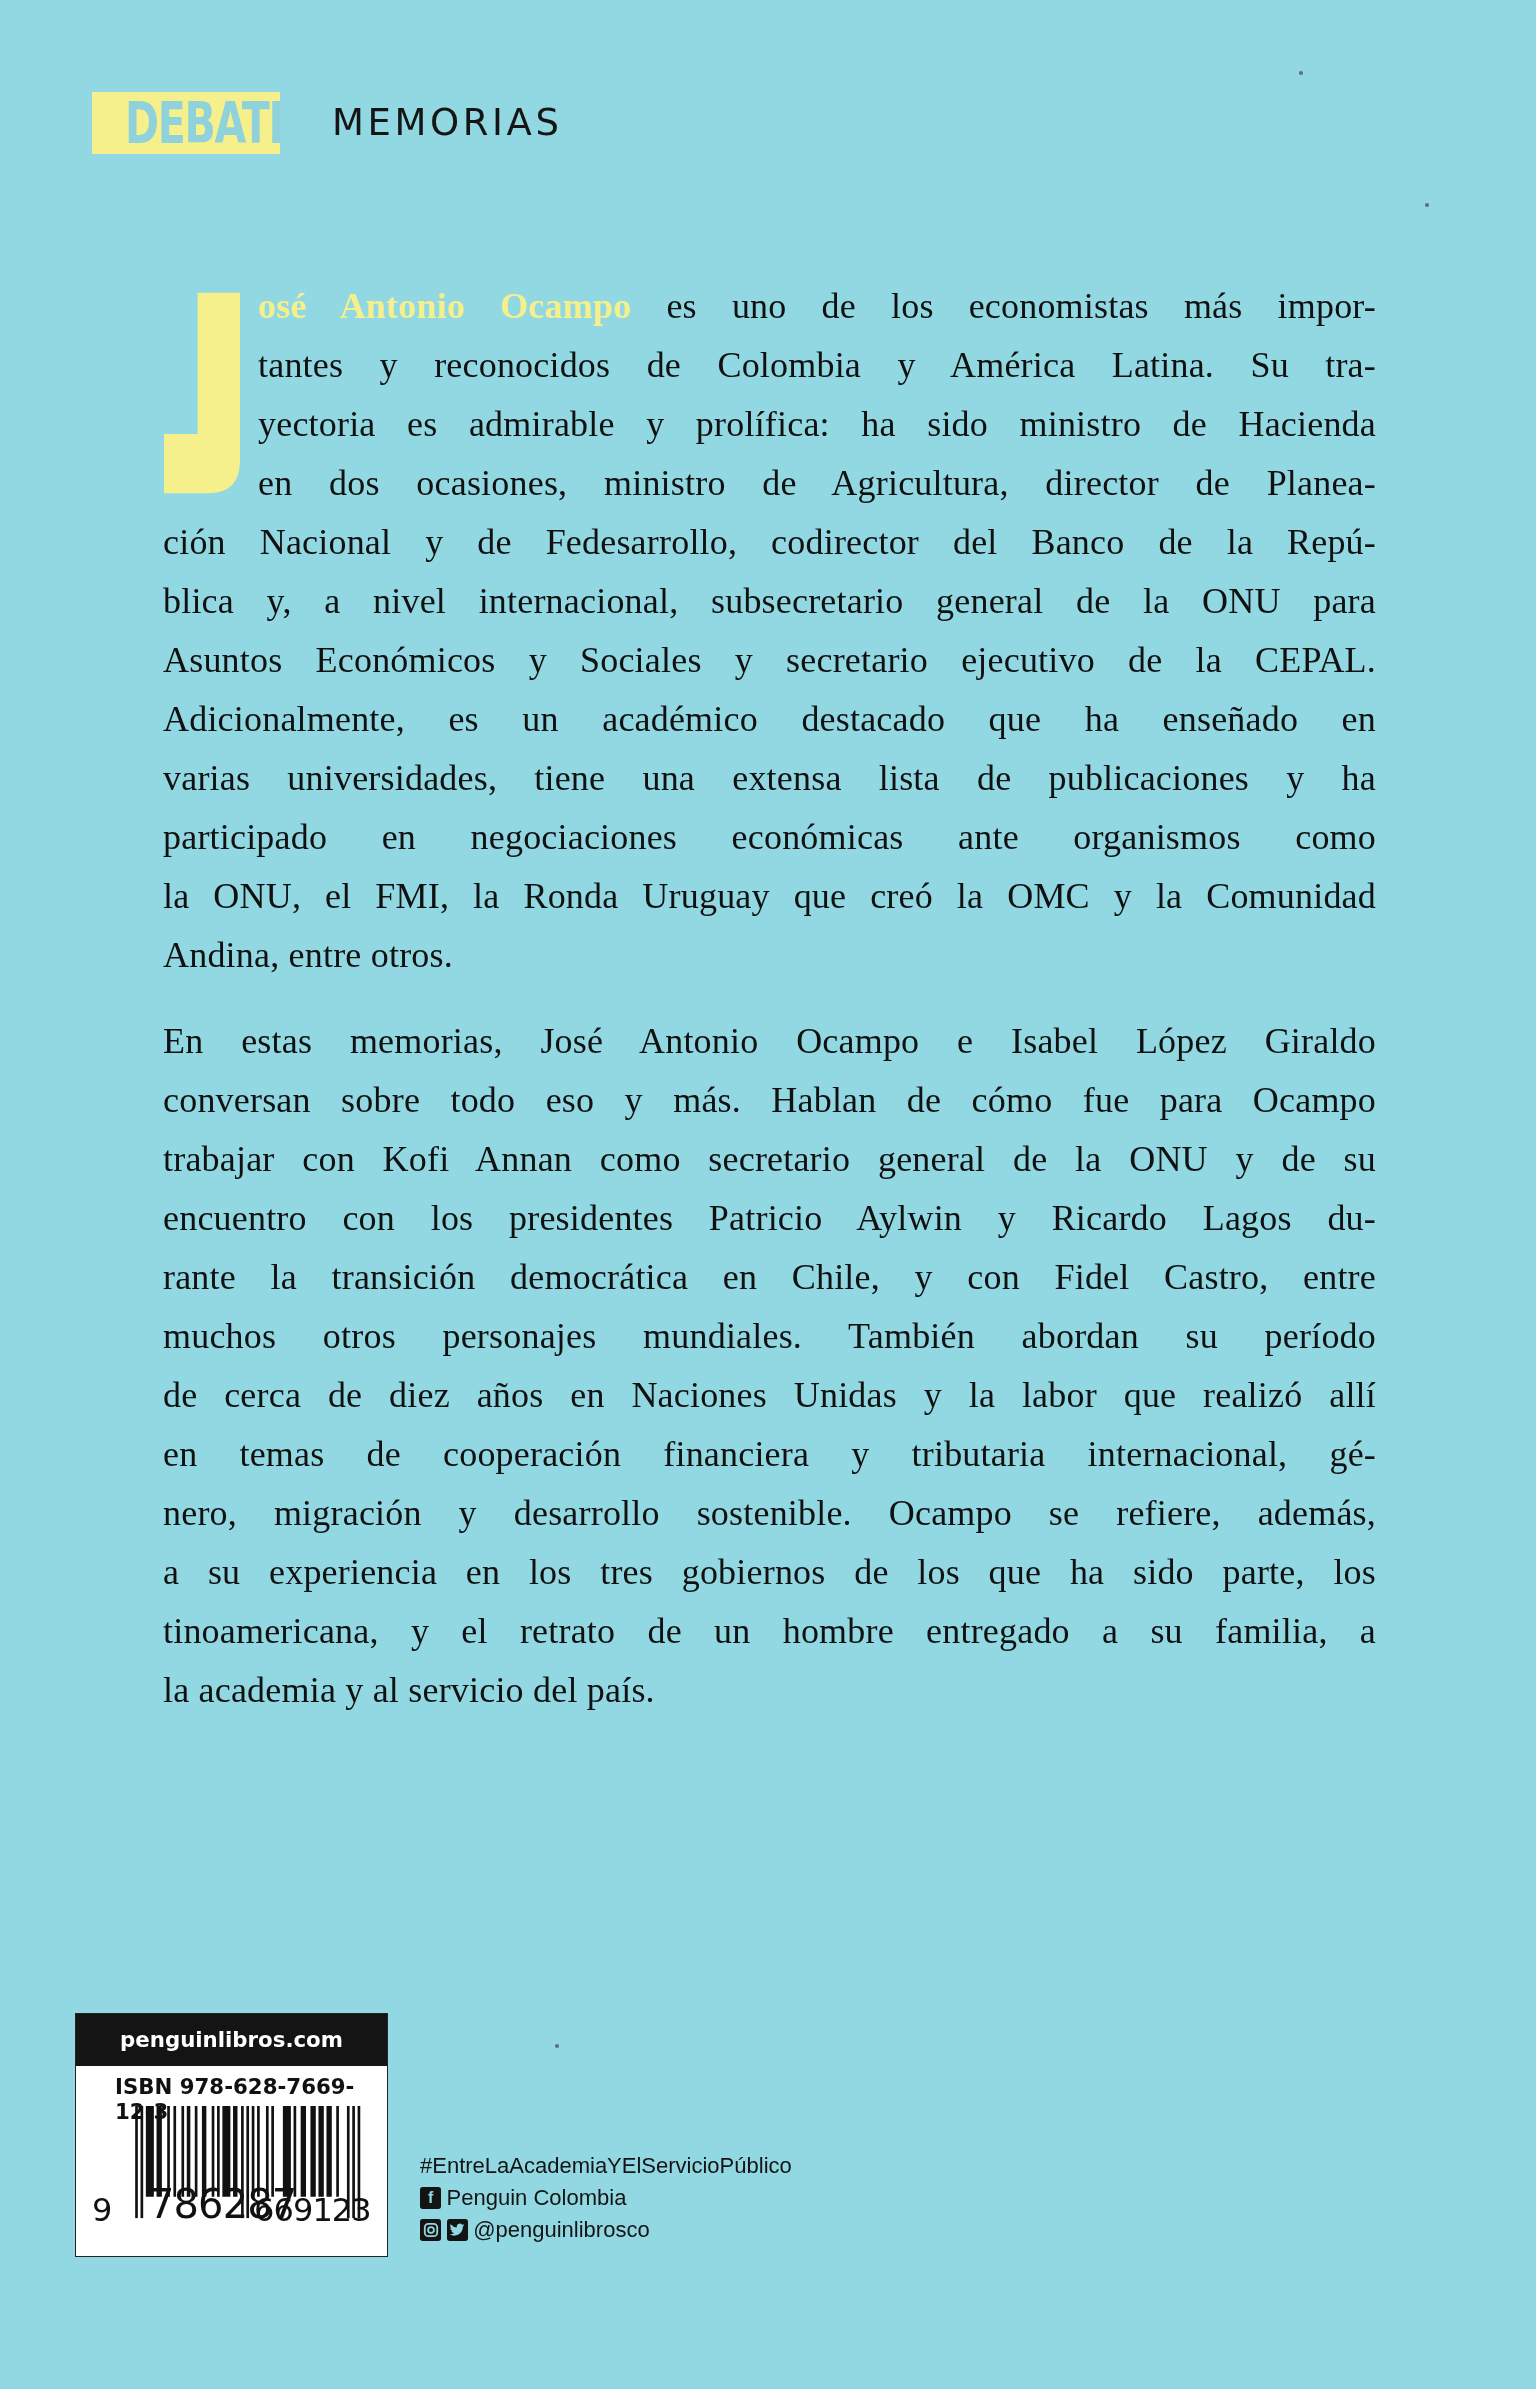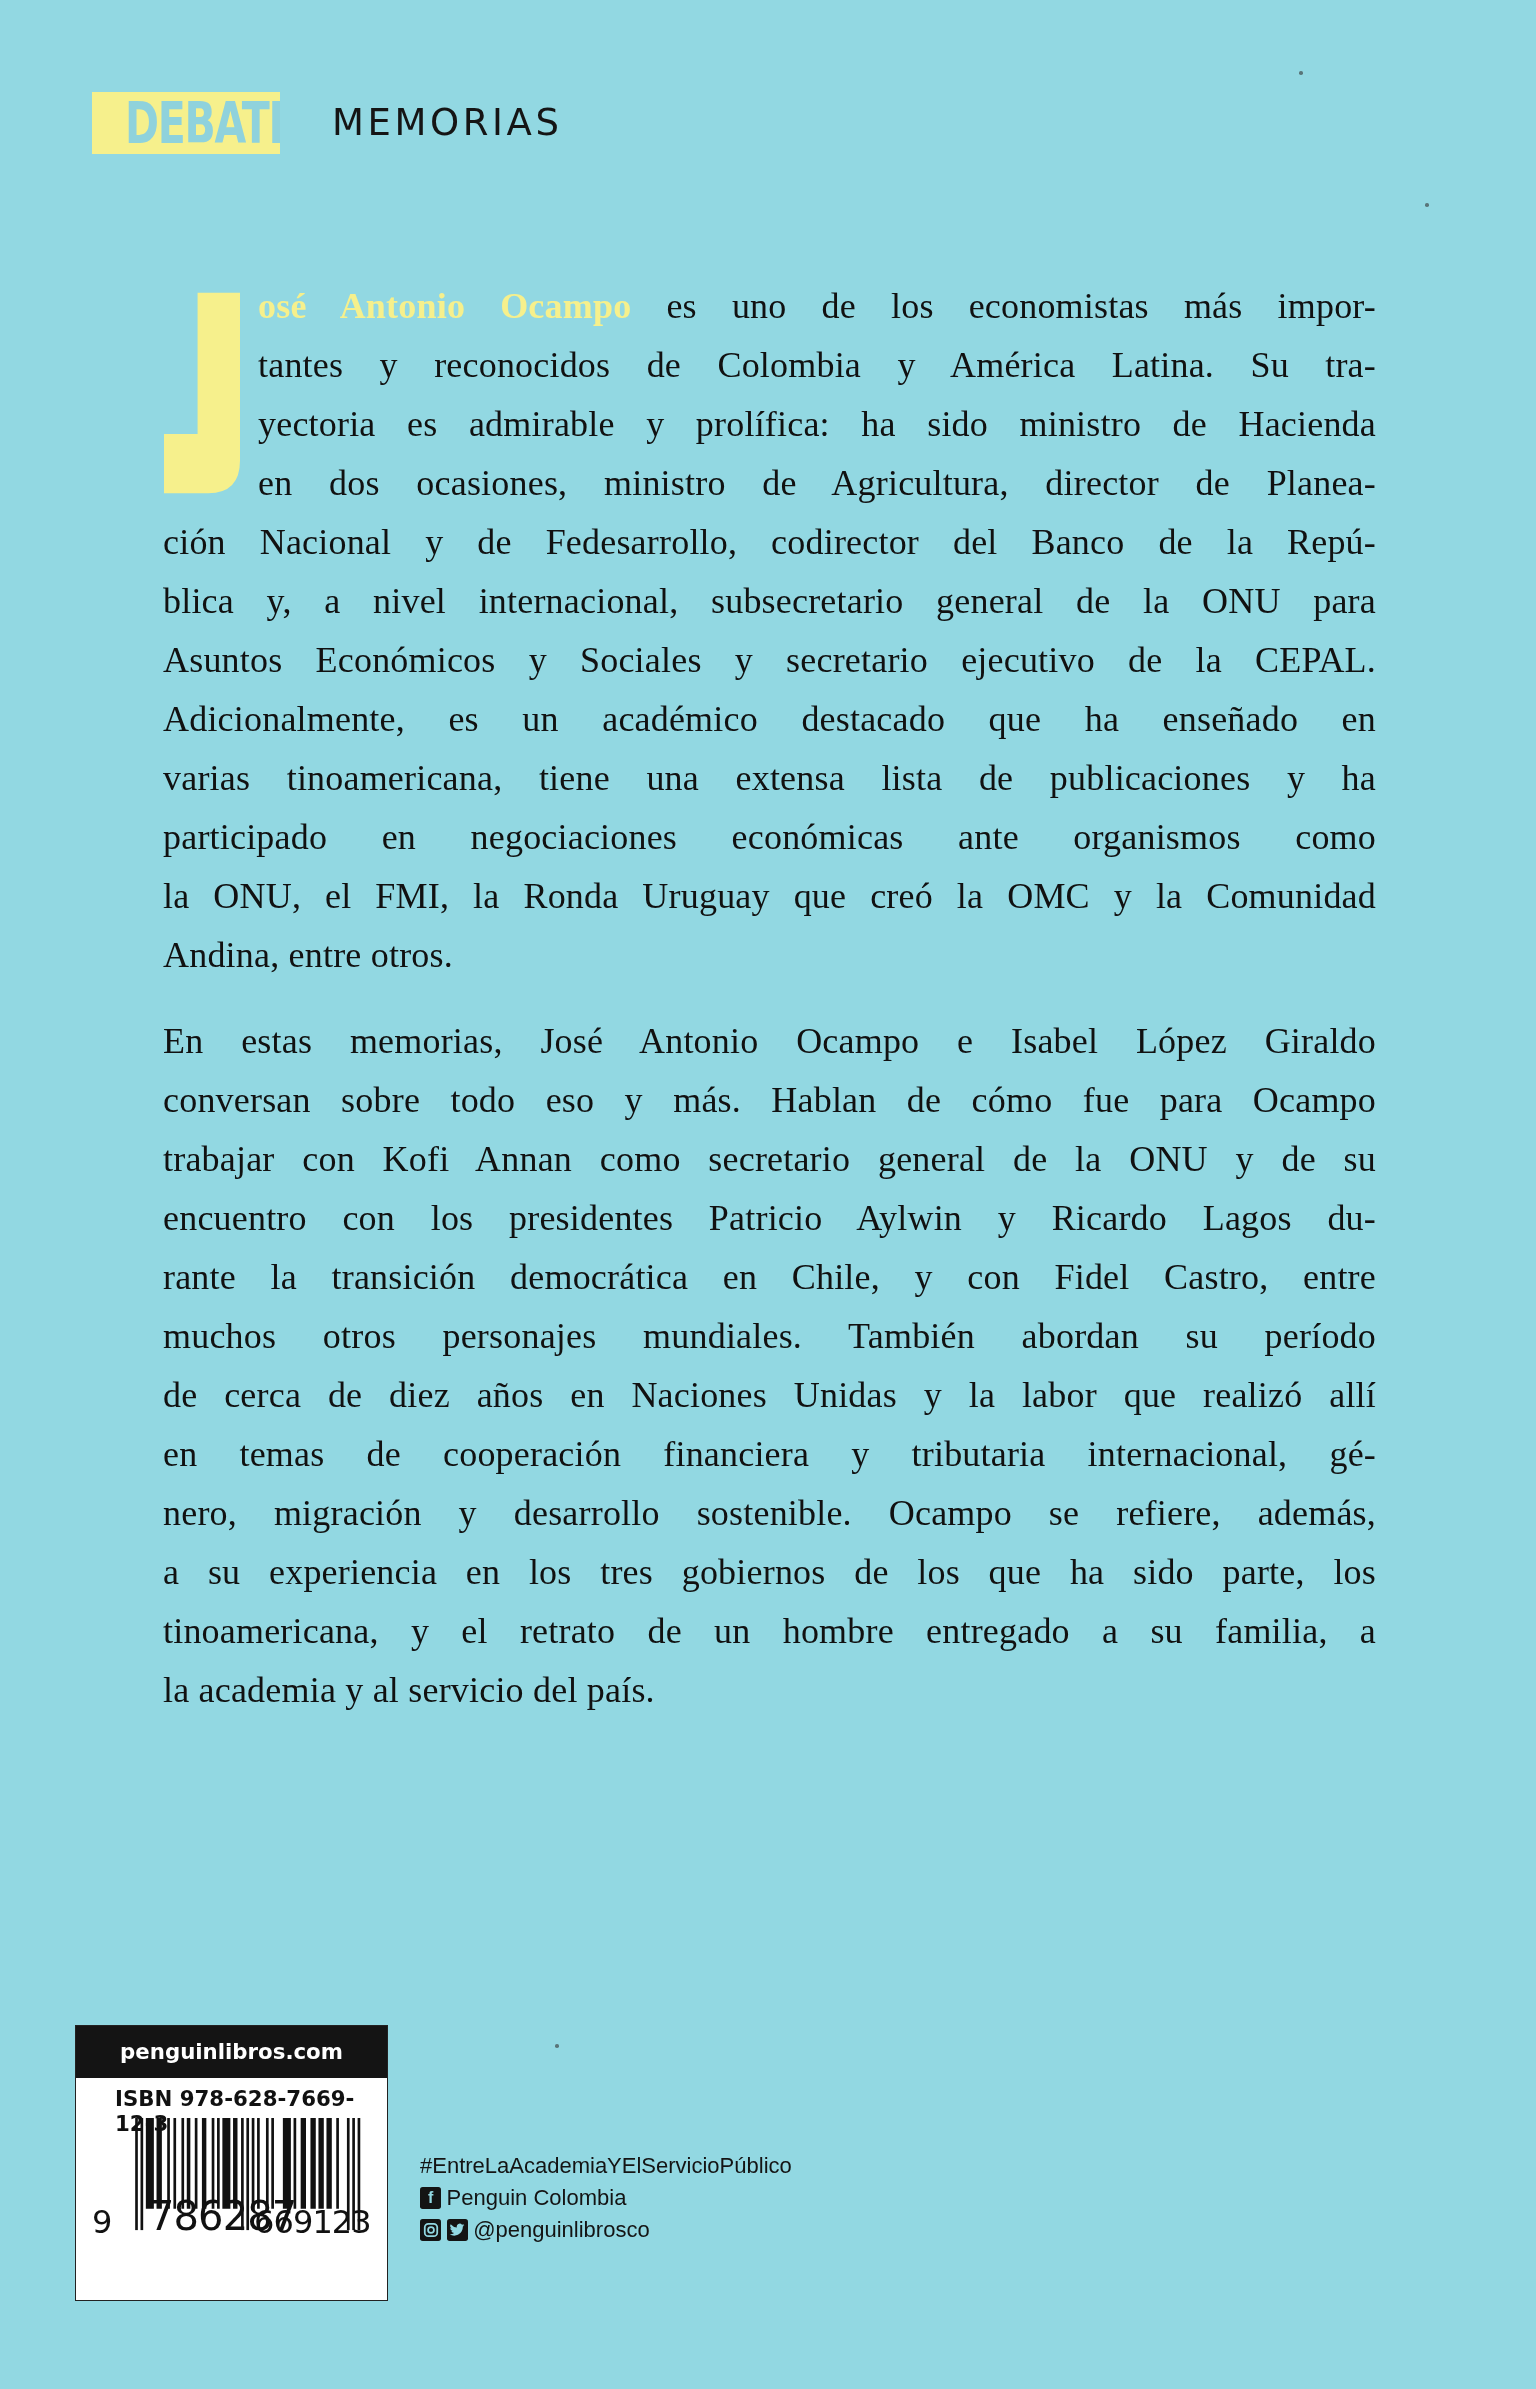--- a/index.html
+++ b/index.html
@@ -33,22 +33,22 @@
   .body-text p + p { margin-top:27px; }
   .p1 { padding-left:0; }
   .line { display:block; text-align:justify; text-align-last:justify; white-space:nowrap; }
   .line.last { text-align-last:left; }
   .indent { padding-left:95px; }
   .lead { color:#f6f08c; font-weight:bold; }
   .dropcap {
     position:absolute; left:164px; top:292px; width:76px; height:202px;
   }
   .isbn-box {
-    position:absolute; left:75px; top:2013px; width:313px; height:276px;
-    background:#fff; border:0.9px solid #222; box-sizing:border-box;margin-top:12px;
+    position:absolute; left:75px; top:2013px; width:313px; height:244px;
+    background:#fff; border:0.9px solid #222; box-sizing:border-box;
   }
   .isbn-head {
     height:52px; background:#141414; color:#fff;
     font-family:"DejaVu Sans", sans-serif; font-weight:bold; font-size:21.3px;
     text-align:center; line-height:52px;
   }
   .isbn-text {
     position:absolute; left:39px; top:60px;
     font-family:"DejaVu Sans", sans-serif; font-size:21.3px; color:#111;
     letter-spacing:0px;
@@ -80,21 +80,21 @@
 <div class="body-text">
   <p class="p1">
     <span class="line indent"><span class="lead">osé Antonio Ocampo</span><span> es uno de los economistas más impor-</span></span>
     <span class="line indent">tantes y reconocidos de Colombia y América Latina. Su tra-</span>
     <span class="line indent">yectoria es admirable y prolífica: ha sido ministro de Hacienda</span>
     <span class="line indent">en dos ocasiones, ministro de Agricultura, director de Planea-</span>
     <span class="line">ción Nacional y de Fedesarrollo, codirector del Banco de la Repú-</span>
     <span class="line">blica y, a nivel internacional, subsecretario general de la ONU para</span>
     <span class="line">Asuntos Económicos y Sociales y secretario ejecutivo de la CEPAL.</span>
     <span class="line">Adicionalmente, es un académico destacado que ha enseñado en</span>
-    <span class="line">varias tinoamericana, tiene una extensa lista de publicaciones y ha</span>
+    <span class="line">varias universidades, tiene una extensa lista de publicaciones y ha</span>
     <span class="line">participado en negociaciones económicas ante organismos como</span>
     <span class="line">la ONU, el FMI, la Ronda Uruguay que creó la OMC y la Comunidad</span>
     <span class="line last">Andina, entre otros.</span>
   </p>
   <p>
     <span class="line">En estas memorias, José Antonio Ocampo e Isabel López Giraldo</span>
     <span class="line">conversan sobre todo eso y más. Hablan de cómo fue para Ocampo</span>
     <span class="line">trabajar con Kofi Annan como secretario general de la ONU y de su</span>
     <span class="line">encuentro con los presidentes Patricio Aylwin y Ricardo Lagos du-</span>
     <span class="line">rante la transición democrática en Chile, y con Fidel Castro, entre</span>

